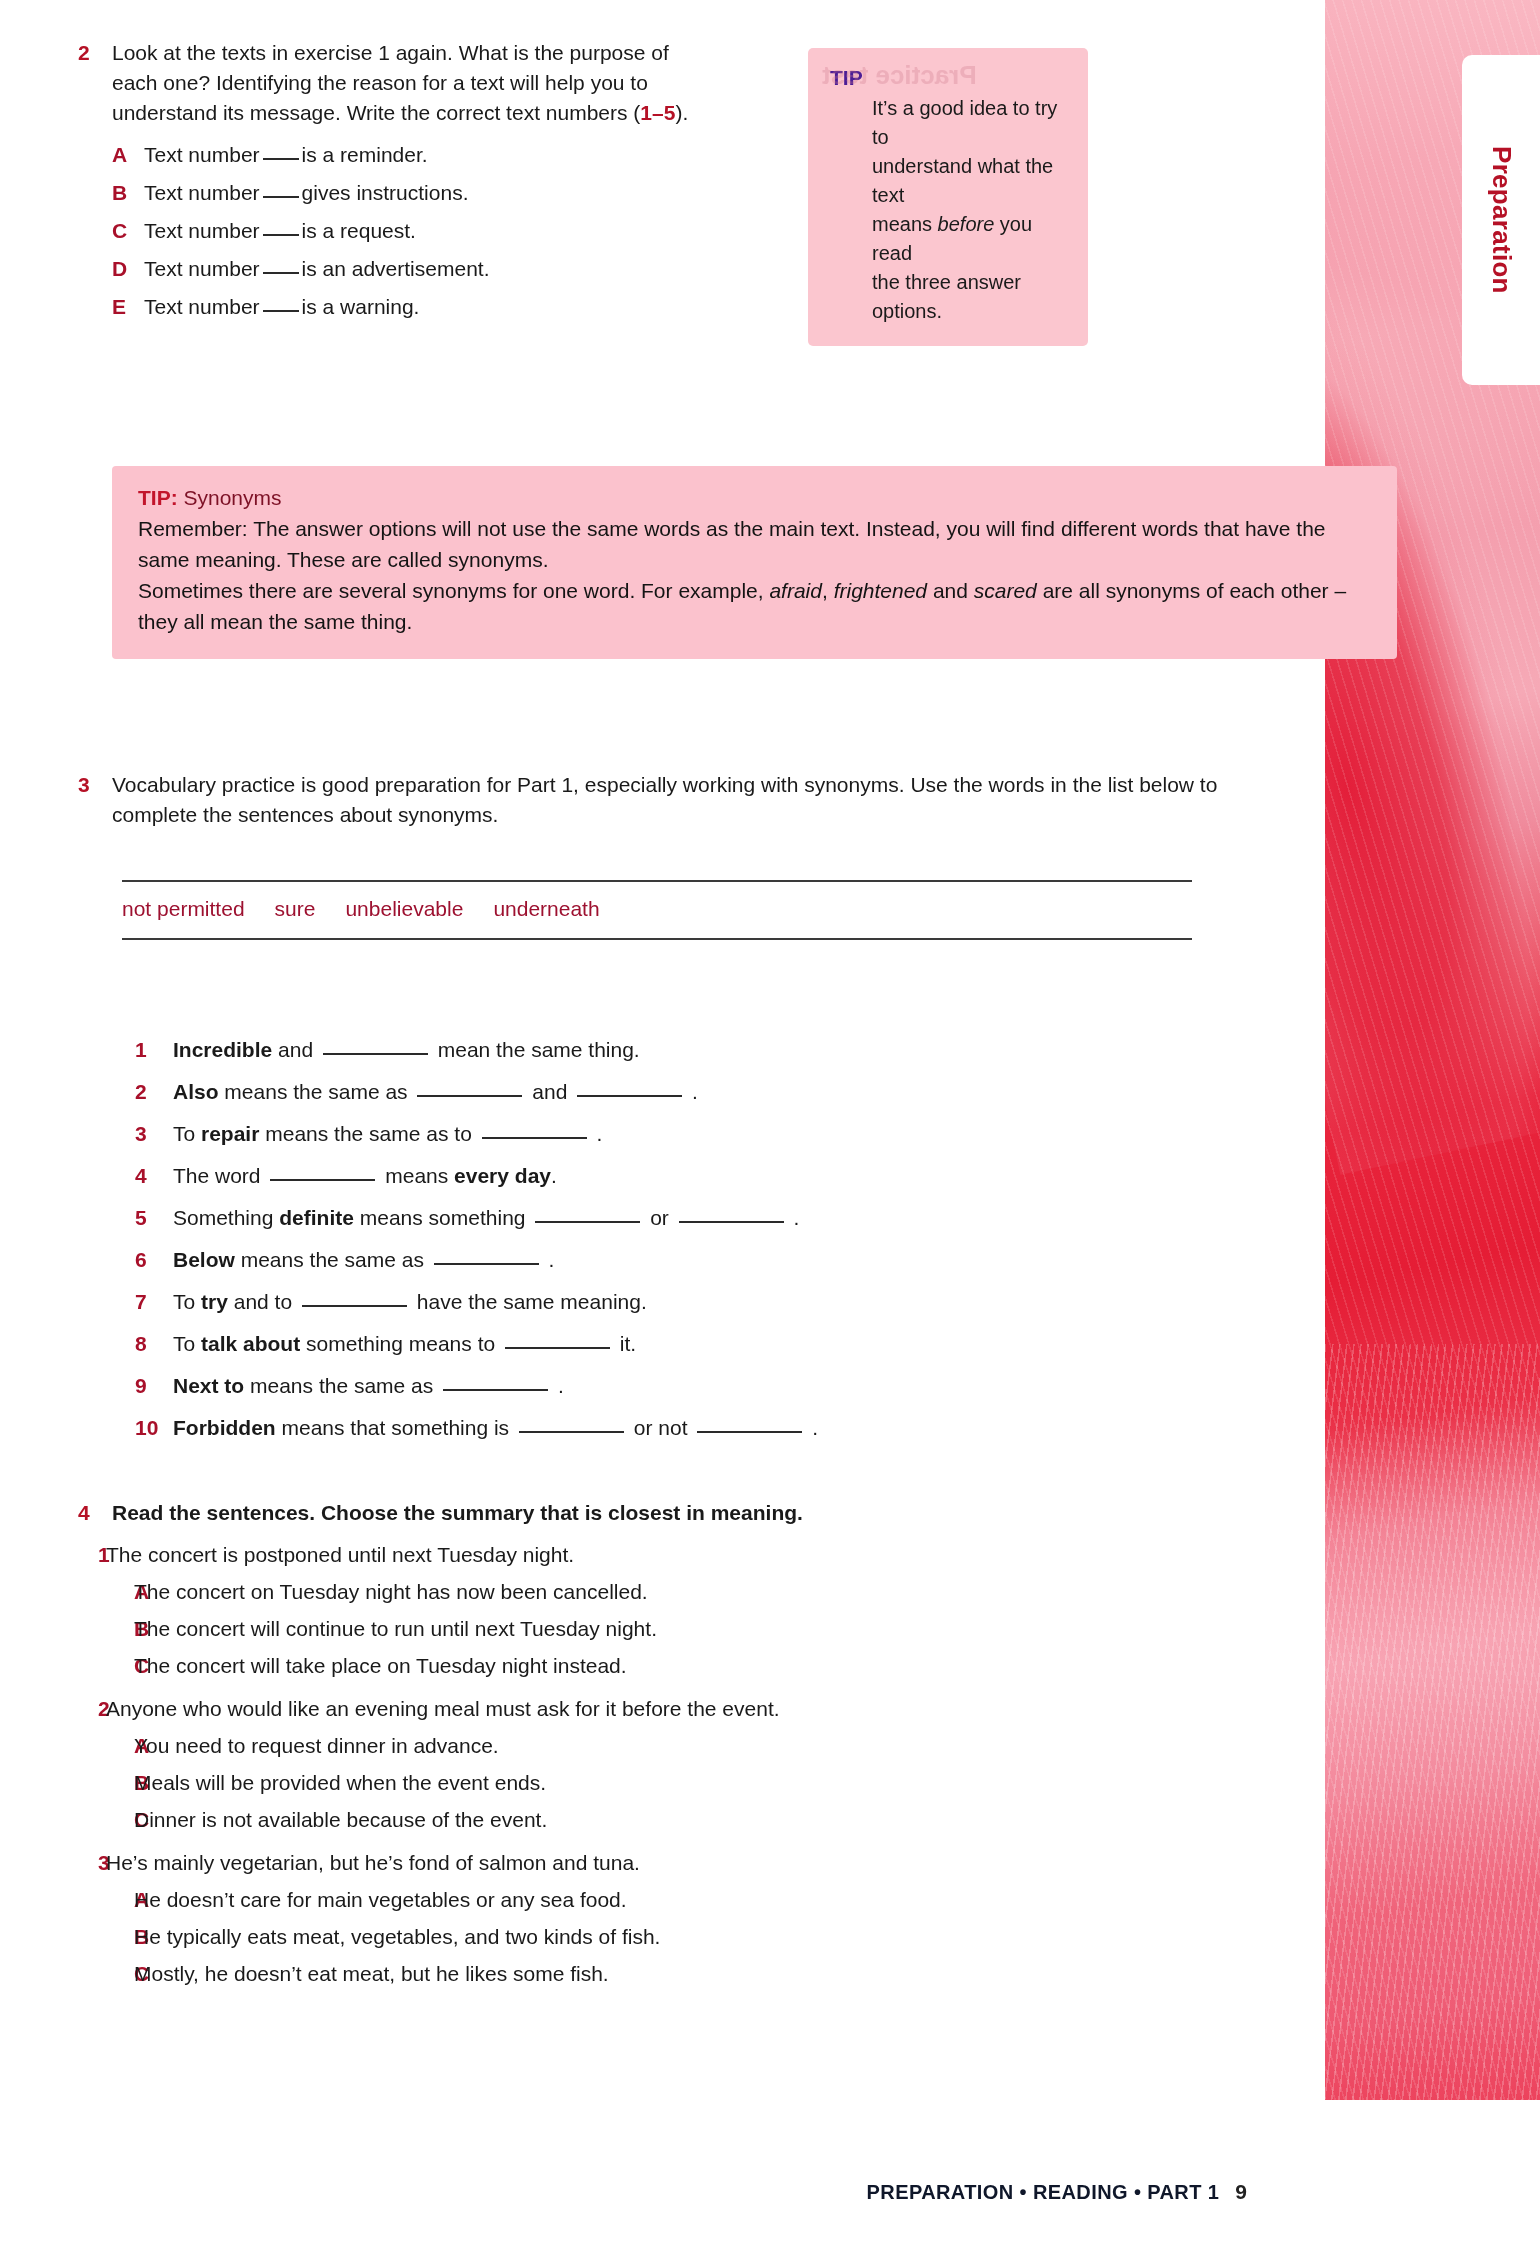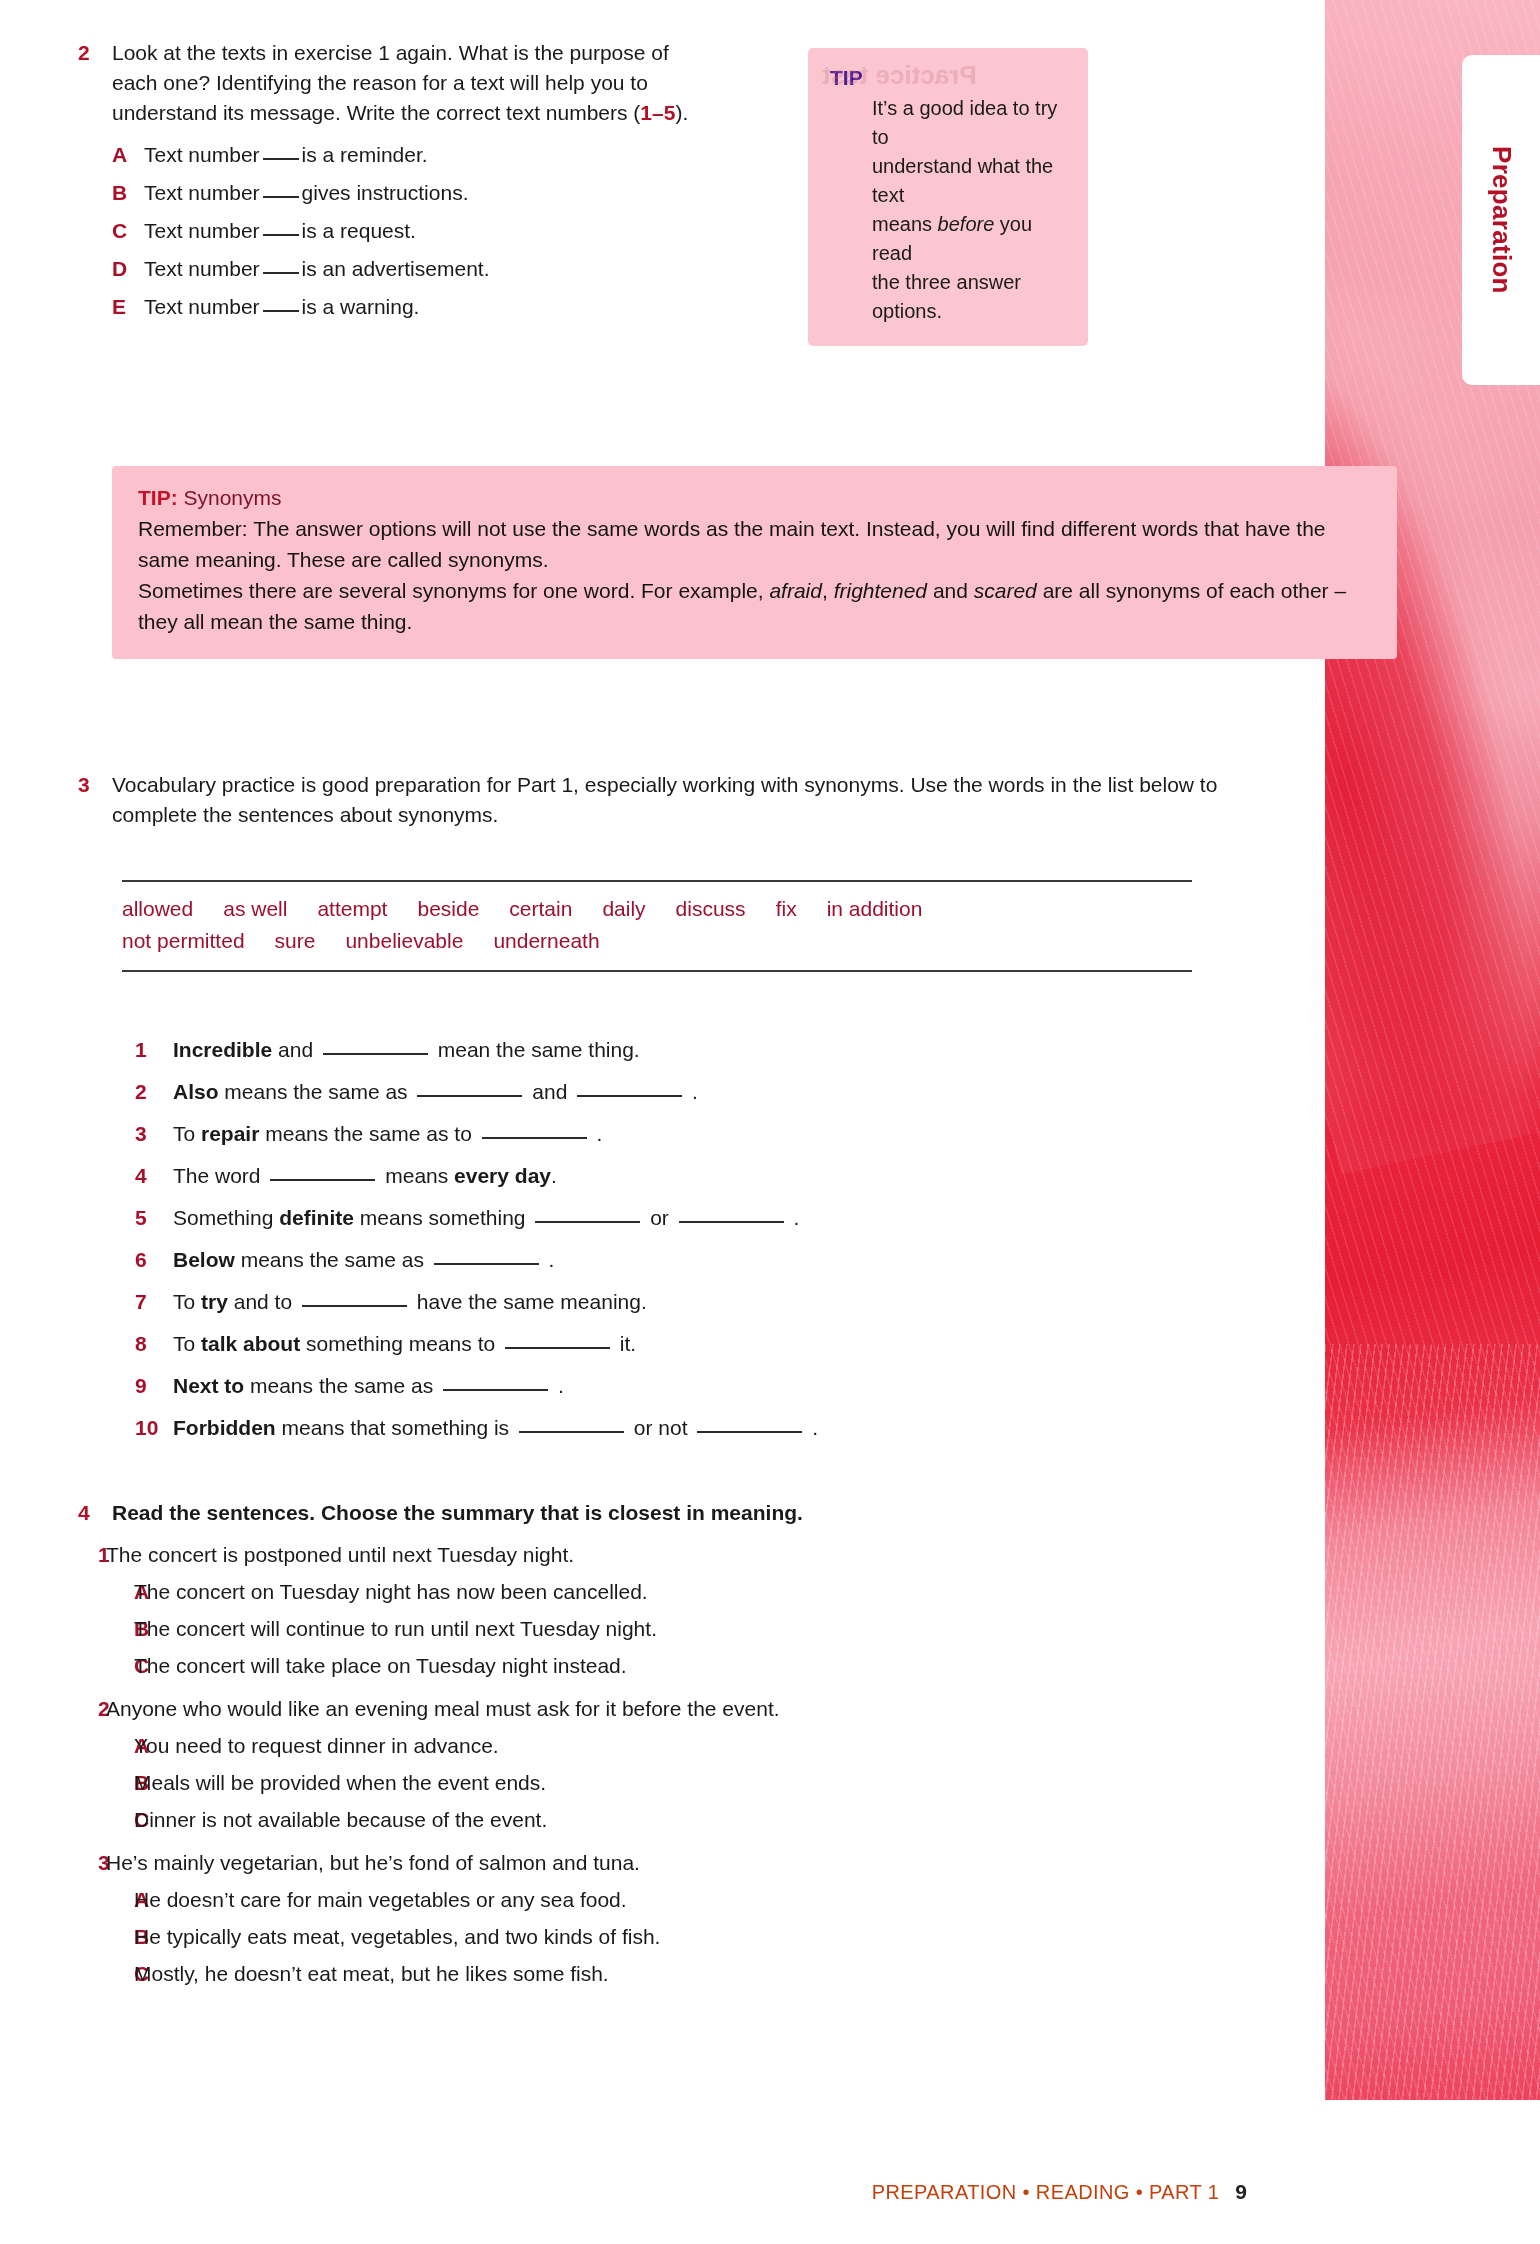--- a/index.html
+++ b/index.html
@@ -307,22 +307,22 @@
   #footer {
     position: absolute;
     right: 78px;
     bottom: 40px;
     display: flex;
     align-items: baseline;
     gap: 16px;
   }
   #footer .f-title {
     font-size: 20px;
-    font-weight: normal;
-    color: #c2410c;
+    font-weight: bold;
+    color: #0f172a;
     letter-spacing: 0.4px;
   }
   #footer .f-page {
     font-size: 21px;
     font-weight: bold;
     color: #222;
   }
 </style>
 </head>
 <body>
@@ -400,31 +400,20 @@
 
   <div id="ex3-block" class="exercise">
     <div class="ex-num">3</div>
     <div class="ex-body">
       <div class="ex-intro">Vocabulary practice is good preparation for Part 1, especially working with synonyms. Use the words in the list below to complete the sentences about synonyms.</div>
     </div>
   </div>
 
   <div id="word-bank">
     <div class="wb-line">
-      <span class="wb-word">allowed</span>
-      <span class="wb-word">as well</span>
-      <span class="wb-word">attempt</span>
-      <span class="wb-word">beside</span>
-      <span class="wb-word">certain</span>
-      <span class="wb-word">daily</span>
-      <span class="wb-word">discuss</span>
-      <span class="wb-word">fix</span>
-      <span class="wb-word">in addition</span>
-    </div>
-    <div class="wb-line">
       <span class="wb-word">not permitted</span>
       <span class="wb-word">sure</span>
       <span class="wb-word">unbelievable</span>
       <span class="wb-word">underneath</span>
     </div>
   </div>
 
   <div id="sent-list">
 
     <div class="s-row">

